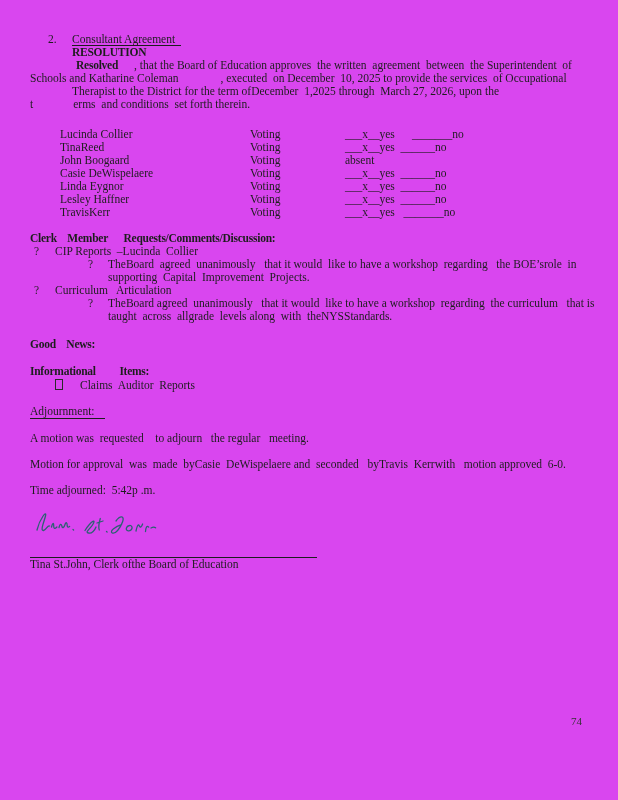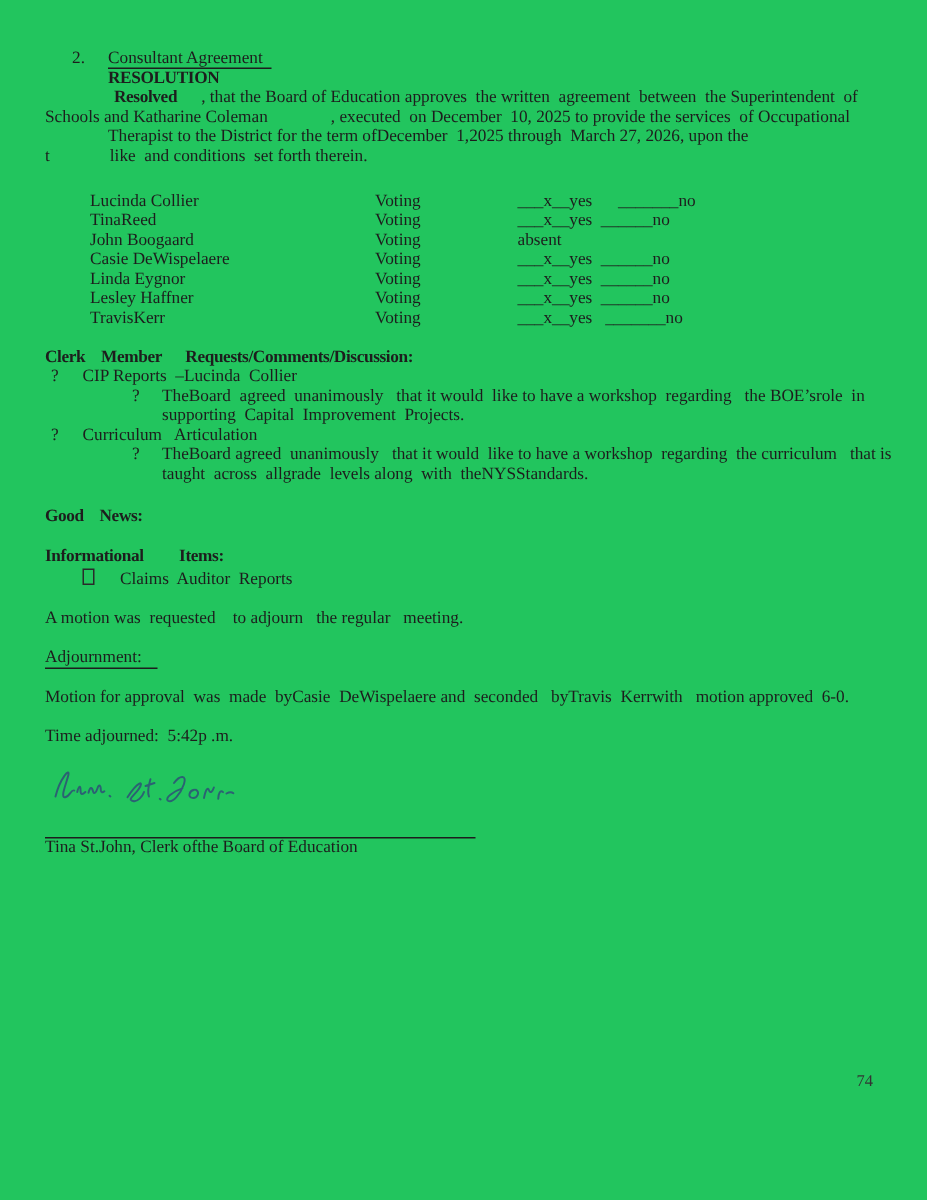--- a/index.html
+++ b/index.html
@@ -1,19 +1,19 @@
 <!DOCTYPE html>
 <html><head>
 <meta charset="utf-8">
 <style>
   html,body{margin:0;padding:0;background:#ffffff;}
   .page{
     position:relative;
     width:618px;height:800px;
-    background:#22c55e;
+    background:#d946ef;
     font-family:"Liberation Serif", serif;
     font-size:11.5px;line-height:13px;
     color:#1d1d1d;
     overflow:hidden;
   }
   .content{padding:33px 33px 0 30px;}
   .pre{white-space:pre;}
   .b{font-weight:bold;letter-spacing:-0.25px;}
   .item-row{margin-left:18px;}
   .item-num{display:inline-block;width:24px;}
@@ -49,21 +49,21 @@
   <div class="content">
 
     <div class="item-row">
       <span class="item-num">2.</span><span class="u">Consultant Agreement</span>
     </div>
     <div class="ml42 b">RESOLUTION</div>
 
     <div class="pre"><span style="display:inline-block;width:46px;"></span><span class="b">Resolved</span><span class="sp16"></span><span>, that the Board of Education approves  the written  agreement  between  the Superintendent  of</span></div>
     <div class="pre"><span>Schools and Katharine Coleman</span><span class="sp42"></span><span>, executed  on December  10, 2025 to provide the services  of Occupational</span></div>
     <div class="pre ml42">Therapist to the District for the term ofDecember  1,2025 through  March 27, 2026, upon the</div>
-    <div class="pre"><span>t</span><span class="sp40"></span><span>like  and conditions  set forth therein.</span></div>
+    <div class="pre"><span>t</span><span class="sp40"></span><span>erms  and conditions  set forth therein.</span></div>
 
     <div class="vtable">
       <div class="vrow">
         <span class="vname">Lucinda Collier</span>
           <span class="vact">Voting</span>
           <span class="vvote">___x__yes      _______no</span>
       </div>
       <div class="vrow">
         <span class="vname">TinaReed</span>
           <span class="vact">Voting</span>
@@ -119,24 +119,24 @@
     <div class="sub2 pre">taught  across  allgrade  levels along  with  theNYSStandards.</div>
 
     <div class="gn b pre">Good    News:</div>
 
     <div class="inf b pre">Informational         Items:</div>
     <div class="claims-row">
       <span class="tofu"></span>
       <span class="pre">Claims  Auditor  Reports</span>
     </div>
 
-    <div class="sect pre">A motion was  requested    to adjourn   the regular   meeting.</div>
     <div class="sect">
       <span class="adj-u">Adjournment: </span>
     </div>
+    <div class="sect pre">A motion was  requested    to adjourn   the regular   meeting.</div>
     <div class="sect pre">Motion for approval  was  made  byCasie  DeWispelaere and  seconded   byTravis  Kerrwith   motion approved  6-0.</div>
     <div class="sect pre">Time adjourned:  5:42p .m.</div>
 
     <svg class="sig" width="156" height="40" viewBox="0 0 156 40">
       <g fill="none" stroke-width="1.3" stroke-linecap="round" stroke-linejoin="round" stroke="#2c6173">
         <path d="M5,25 C8,13 15,5 13.5,11 C12,17 8,26 11.5,25.5 C14.5,25 15.5,20 17.5,21 M19.5,22 c1,-4 2.2,-5 2.2,-1 c0,3 1.2,3 3.2,1 M27,22.5 c1,-4 2.2,-4.2 3,-1 c0.6,2.2 2,1.2 3,-2 c1,-3 2.2,-2 2.2,1 c0,2 1.2,2 2.4,1 M41,24.5 l0.6,0.5"></path>
         <path d="M53,25.5 c7,-11 11.5,-11.5 7.5,-5.5 c-3.4,5 -7.8,7 -3.8,8 c3,0.8 6.3,-3 7.3,-6 M65,18 l6,-2 M68.3,13.5 c-1.2,4 -2.2,8.5 -1,11.5 M74.5,26.5 l0.6,0.5"></path>
         <path d="M84,16 c4,-5.5 8.8,-5.5 6.6,0.8 c-2.2,6.4 -7.6,13 -10.6,11 c-2.4,-1.8 3.4,-6.2 9.6,-8.2 M97.5,20.5 c-3.4,0.6 -4.6,5 -1.2,5.4 c3.2,0.4 5.4,-4 2.2,-5.4 M104,26 c1,-5 2.4,-8 3.4,-5 c0.7,2 2.2,1 3.2,-2 M113.5,26.5 c0.2,-4 1.4,-6.2 3.2,-4.4 M119,23 c2,-1.2 3.4,-1.2 4.6,-0.2"></path>
       </g>
     </svg>

